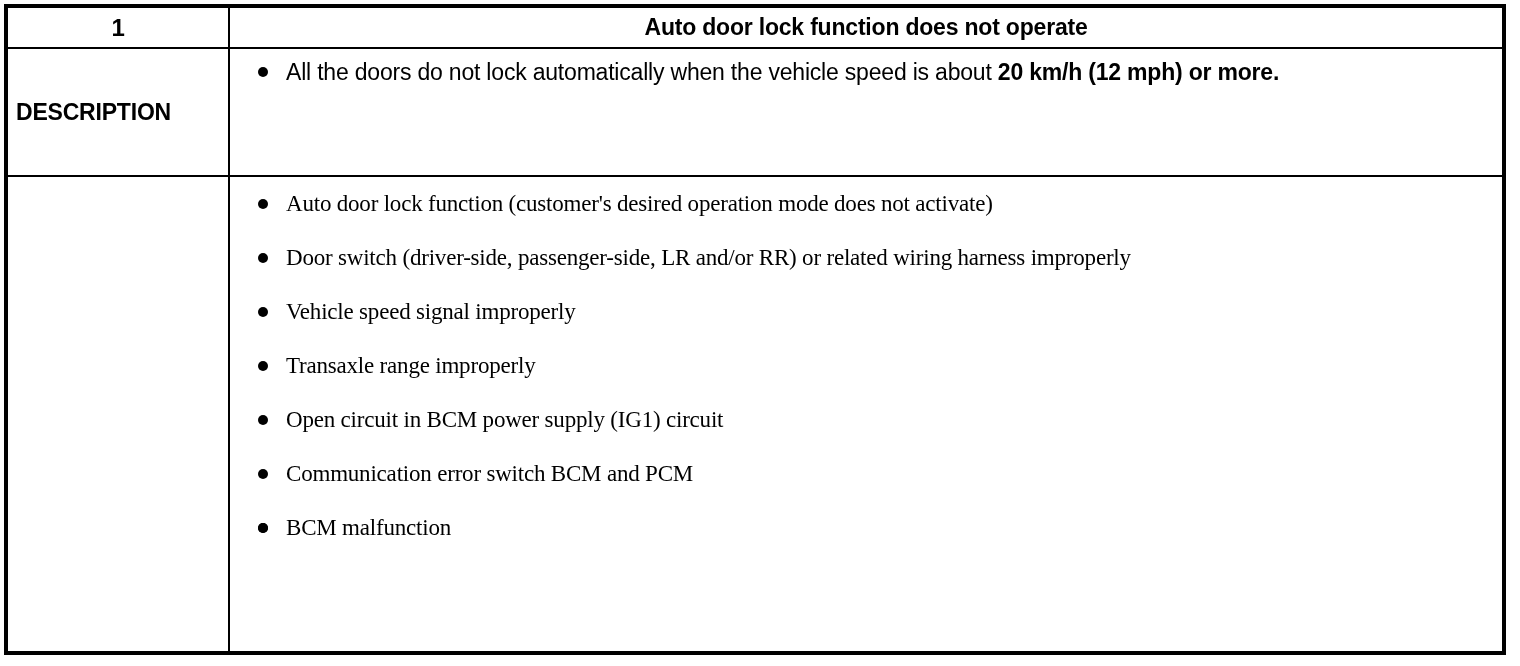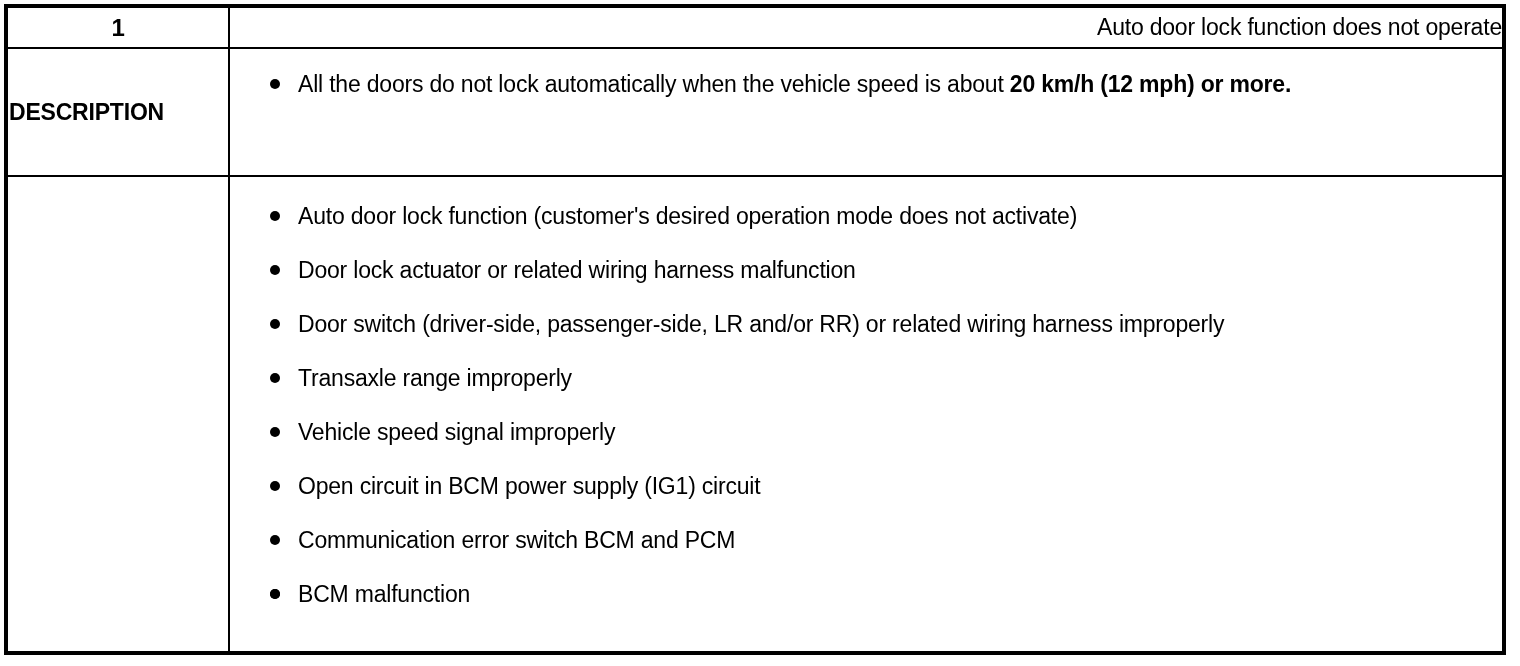--- a/index.html
+++ b/index.html
@@ -34,40 +34,40 @@
   .hdr-num {
     display: flex;
     align-items: center;
     justify-content: center;
     font-weight: bold;
     font-size: 24px;
   }
   .hdr-title {
     display: flex;
     align-items: center;
-    justify-content: flex-end;
-    font-weight: normal;
+    justify-content: center;
+    font-weight: bold;
     font-size: 23px;
   }
   .label-cell {
     display: flex;
     flex-direction: column;
     justify-content: center;
     font-weight: bold;
     font-size: 23px;
-    padding-left: 1px;
+    padding-left: 8px;
     line-height: 30px;
   }
   .body-cell {
     padding: 8px 14px 0 0;
     font-size: 23px;
   }
-  .body-cell.cause { padding-top: 12px; }
+  .body-cell.cause { padding-top: 12px; font-family: Liberation Serif, serif; }
   ul.bullets {
-    margin: 12px;
+    margin: 0;
     padding: 0 0 0 56px;
     list-style: none;
   }
   ul.bullets li {
     position: relative;
     line-height: 30px;
     margin: 0 0 24px 0;
   }
   ul.bullets li:last-child { margin-bottom: 0; }
   ul.bullets li .dot {
@@ -108,33 +108,29 @@
   <div class="cell col1 label-cell">
   </div>
   <div class="cell body-cell cause">
     <ul class="bullets">
       <li>
         <span class="dot"></span>
         <span>Auto door lock function (customer's desired operation mode does not activate)</span>
       </li>
       <li>
         <span class="dot"></span>
-        <span>Door lock actuator or related wiring harness malfunction</span>
-      </li>
-      <li>
-        <span class="dot"></span>
         <span>Door switch (driver-side, passenger-side, LR and/or RR) or related wiring harness improperly</span>
       </li>
       <li>
         <span class="dot"></span>
-        <span>Transaxle range improperly</span>
+        <span>Vehicle speed signal improperly</span>
       </li>
       <li>
         <span class="dot"></span>
-        <span>Vehicle speed signal improperly</span>
+        <span>Transaxle range improperly</span>
       </li>
       <li>
         <span class="dot"></span>
         <span>Open circuit in BCM power supply (IG1) circuit</span>
       </li>
       <li>
         <span class="dot"></span>
         <span>Communication error switch BCM and PCM</span>
       </li>
       <li>

